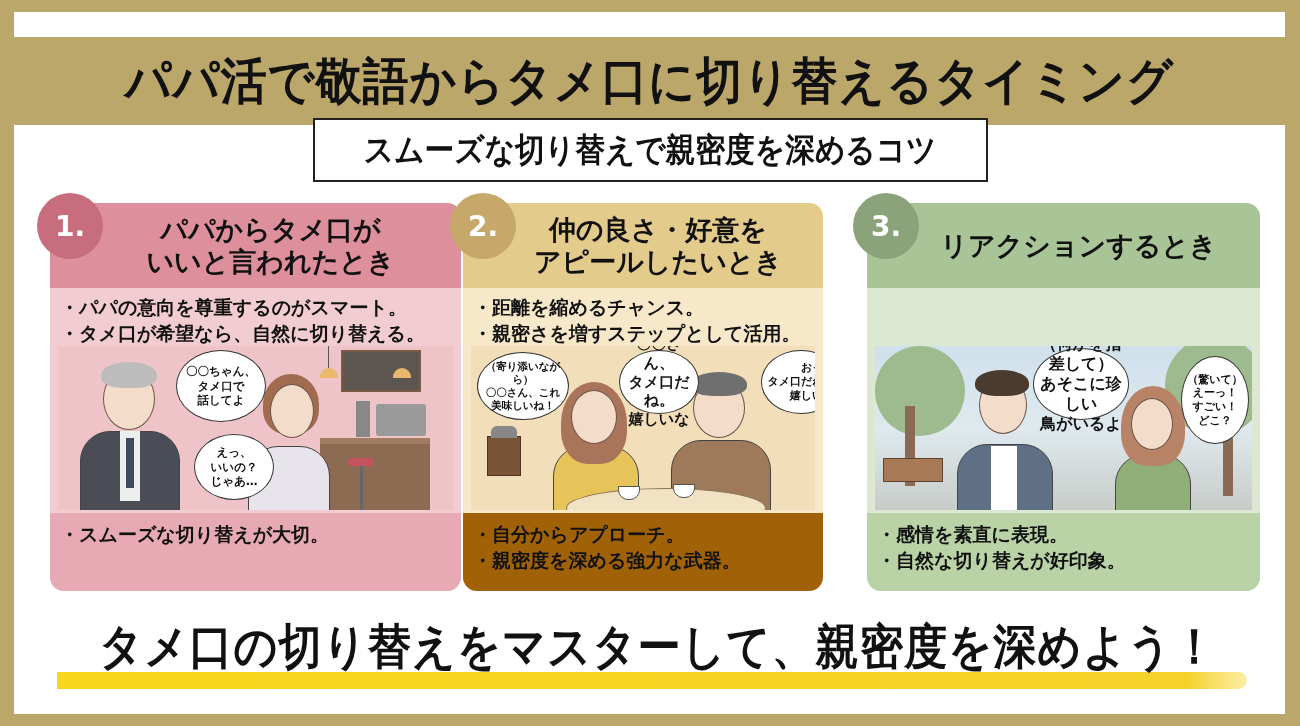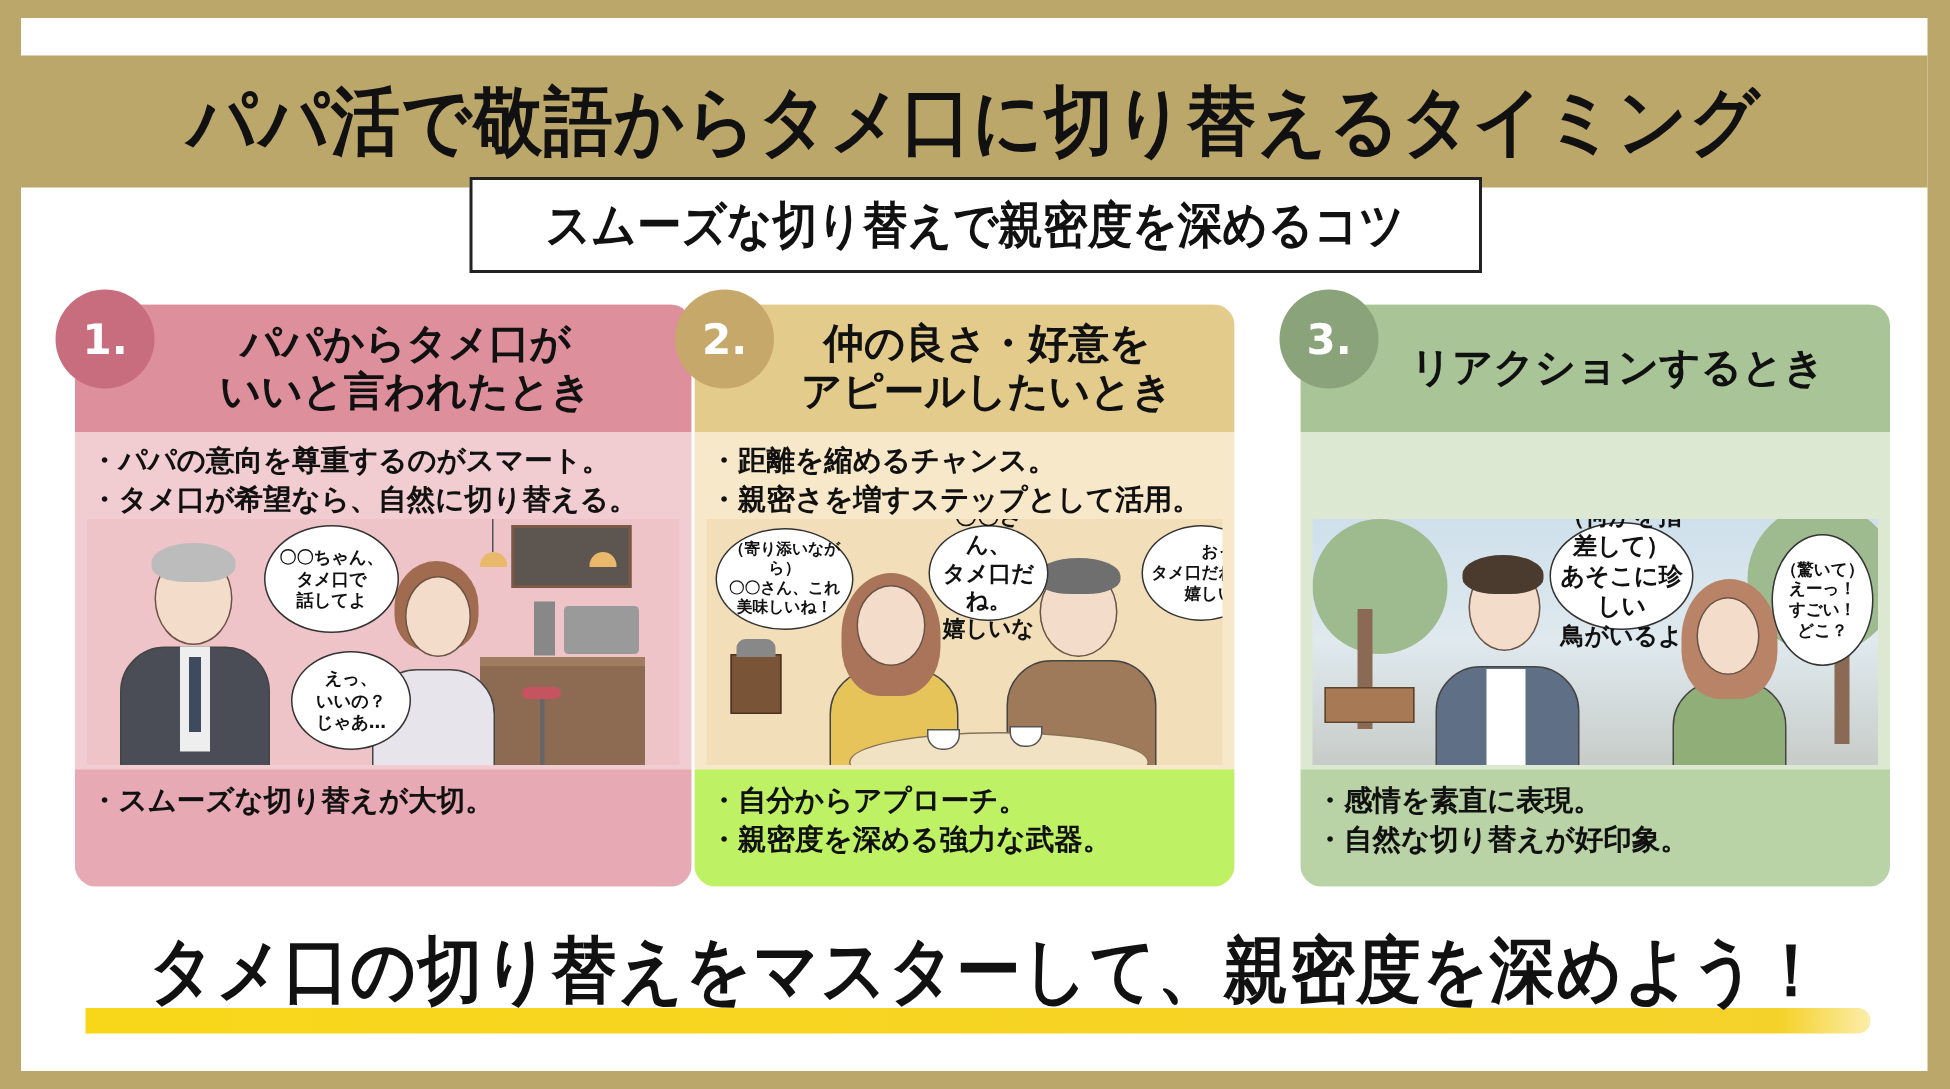--- a/index.html
+++ b/index.html
@@ -51,21 +51,21 @@
     overflow: hidden;
   }
   .c1 .scene { background: #eec4c9; }
   .c2 .scene { background: #f2dfb9; }
   .c3 .scene { background: linear-gradient(#cfe0ec 0%, #dfe9ee 50%, #c7ccc8 100%); }
   .bottom-bullets {
     position: absolute; left: 0; right: 0; bottom: 0; height: 78px;
     padding: 8px 10px 0 10px;
   }
   .c1 .bottom-bullets { background: #e7aab4; }
-  .c2 .bottom-bullets { background: #bef264; margin-top: 28px; }
+  .c2 .bottom-bullets { background: #a16207; margin-top: 28px; }
   .c3 .bottom-bullets { background: #b9d2a6; }
 
   .num-badge {
     position: absolute; width: 66px; height: 66px; border-radius: 50%;
     display: flex; align-items: center; justify-content: center;
     color: #fff; font-size: 28px; font-weight: 700; top: 193px;
   }
   .num-badge.n1 { left: 37px; background: #c86d7d; }
   .num-badge.n2 { left: 450px; background: #c6a86a; }
   .num-badge.n3 { left: 853px; background: #8aa37a; }

